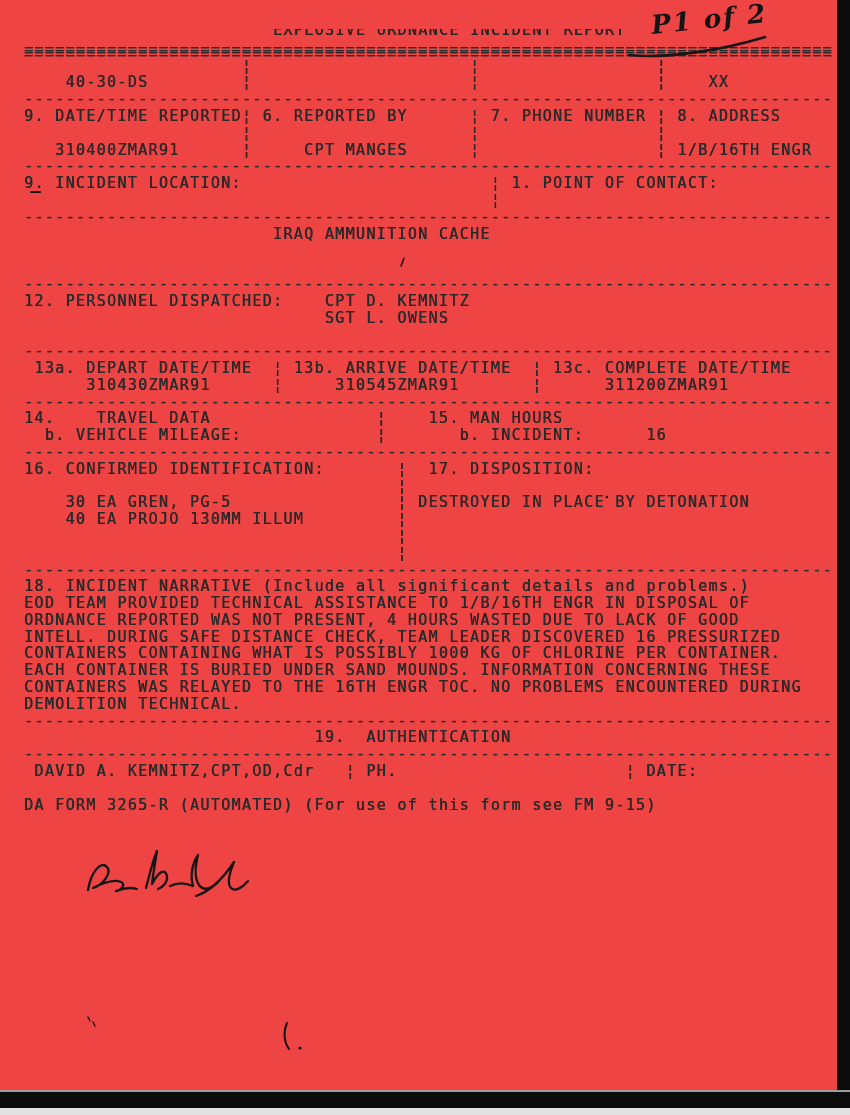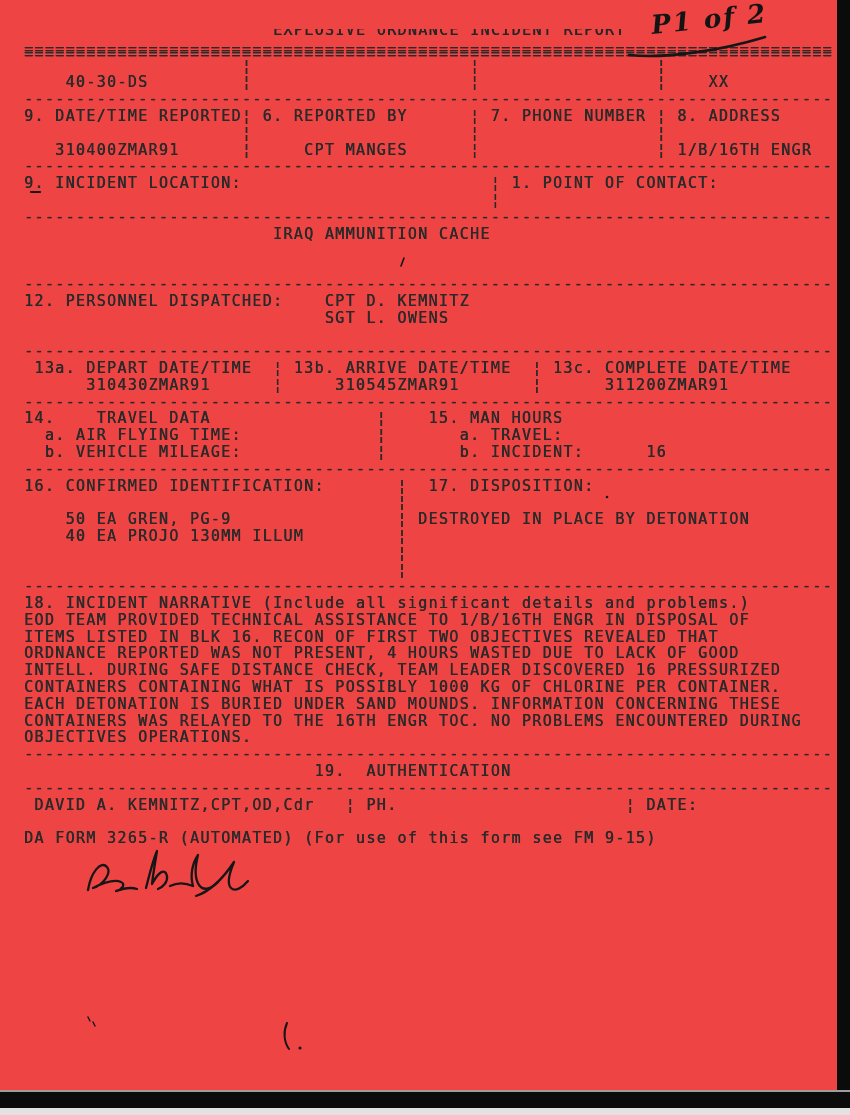--- a/index.html
+++ b/index.html
@@ -57,39 +57,37 @@
     <div></div>
     <div>------------------------------------------------------------------------------</div>
     <div>12. PERSONNEL DISPATCHED:    CPT D. KEMNITZ</div>
     <div>                             SGT L. OWENS</div>
     <div></div>
     <div>------------------------------------------------------------------------------</div>
     <div> 13a. DEPART DATE/TIME  ¦ 13b. ARRIVE DATE/TIME  ¦ 13c. COMPLETE DATE/TIME</div>
     <div>      310430ZMAR91      ¦     310545ZMAR91       ¦      311200ZMAR91</div>
     <div>------------------------------------------------------------------------------</div>
     <div>14.    TRAVEL DATA                ¦    15. MAN HOURS</div>
-    <div>  a. AIR FLYING TIME:             ¦       a. TRAVEL:</div>
     <div>  b. VEHICLE MILEAGE:             ¦       b. INCIDENT:      16</div>
     <div>------------------------------------------------------------------------------</div>
     <div>16. CONFIRMED IDENTIFICATION:       ¦  17. DISPOSITION:</div>
     <div>                                    ¦</div>
-    <div>    50 EA GREN, PG-9                ¦ DESTROYED IN PLACE BY DETONATION</div>
+    <div>    30 EA GREN, PG-5                ¦ DESTROYED IN PLACE BY DETONATION</div>
     <div>    40 EA PROJO 130MM ILLUM         ¦</div>
     <div>                                    ¦</div>
     <div>                                    ¦</div>
     <div>------------------------------------------------------------------------------</div>
     <div>18. INCIDENT NARRATIVE (Include all significant details and problems.)</div>
     <div>EOD TEAM PROVIDED TECHNICAL ASSISTANCE TO 1/B/16TH ENGR IN DISPOSAL OF</div>
-    <div>ITEMS LISTED IN BLK 16. RECON OF FIRST TWO OBJECTIVES REVEALED THAT</div>
     <div>ORDNANCE REPORTED WAS NOT PRESENT, 4 HOURS WASTED DUE TO LACK OF GOOD</div>
     <div>INTELL. DURING SAFE DISTANCE CHECK, TEAM LEADER DISCOVERED 16 PRESSURIZED</div>
     <div>CONTAINERS CONTAINING WHAT IS POSSIBLY 1000 KG OF CHLORINE PER CONTAINER.</div>
-    <div>EACH DETONATION IS BURIED UNDER SAND MOUNDS. INFORMATION CONCERNING THESE</div>
+    <div>EACH CONTAINER IS BURIED UNDER SAND MOUNDS. INFORMATION CONCERNING THESE</div>
     <div>CONTAINERS WAS RELAYED TO THE 16TH ENGR TOC. NO PROBLEMS ENCOUNTERED DURING</div>
-    <div>OBJECTIVES OPERATIONS.</div>
+    <div>DEMOLITION TECHNICAL.</div>
     <div>------------------------------------------------------------------------------</div>
     <div>                            19.  AUTHENTICATION</div>
     <div>------------------------------------------------------------------------------</div>
     <div> DAVID A. KEMNITZ,CPT,OD,Cdr   ¦ PH.                      ¦ DATE:</div>
     <div></div>
     <div>DA FORM 3265-R (AUTOMATED) (For use of this form see FM 9-15)</div>
   </div>
 
   <div class="equals2">==============================================================================</div>
 

